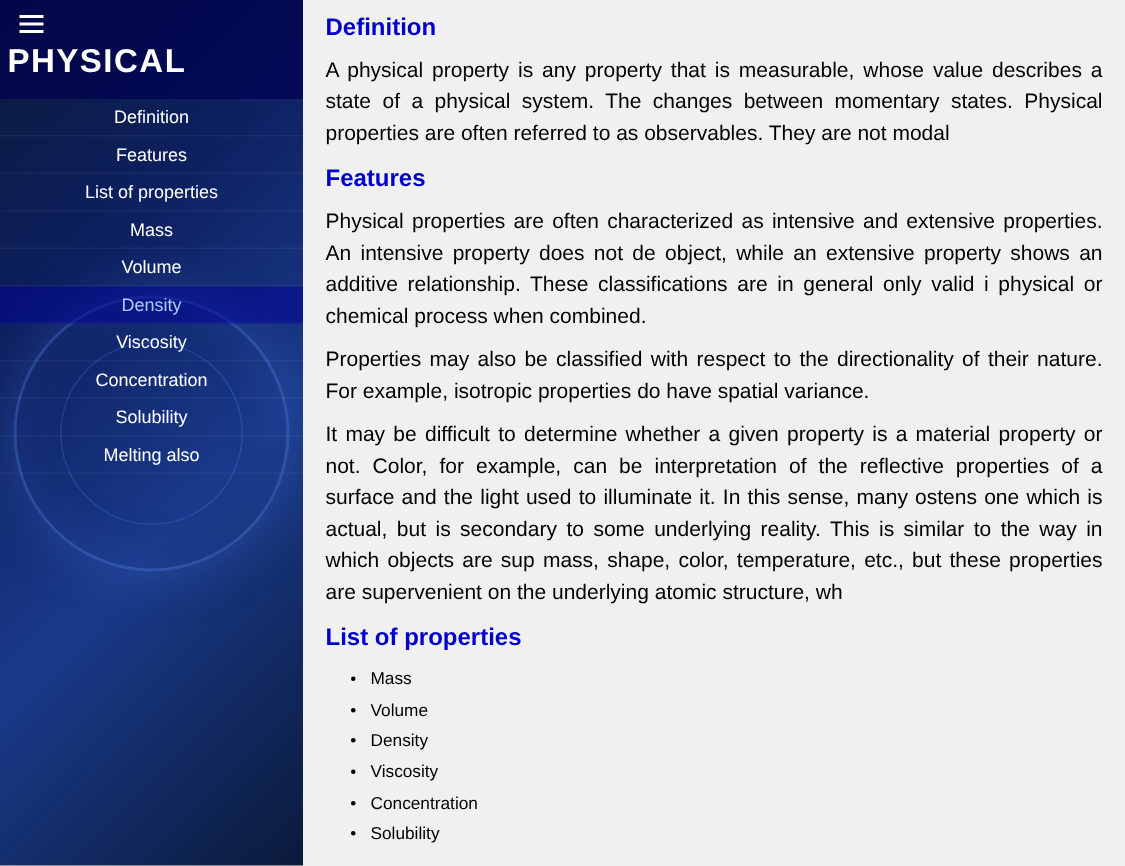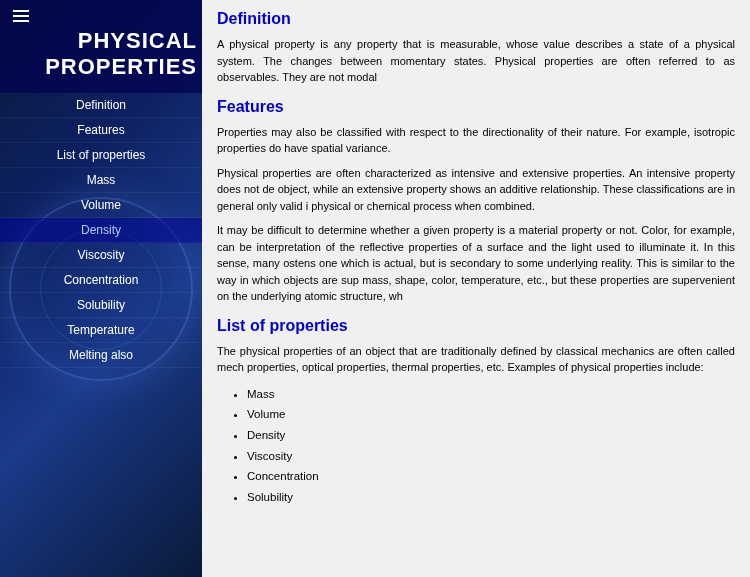--- a/index.html
+++ b/index.html
@@ -37,21 +37,21 @@
       transform: translate(-50%, -50%);
       width: 120px;
       height: 120px;
       border-radius: 50%;
       border: 1px solid rgba(100,150,255,0.2);
     }
 
     .sidebar-title {
       width: 100%;
       background: rgba(0,0,80,0.7);
-      text-align: right;
+      text-align: left;
       padding: 10px 5px 12px;
       z-index: 1;
       position: relative;
     }
     .sidebar-title .icon-bar {
       display: flex;
       justify-content: flex-start;
       padding: 0 8px;
       margin-bottom: 6px;
     }
@@ -111,21 +111,21 @@
       font-family: Arial, sans-serif;
       font-size: 16px;
       font-weight: bold;
       color: #0000cc;
       margin-bottom: 8px;
       margin-top: 12px;
     }
     .section-title:first-child { margin-top: 0; }
 
     .content-text {
-      font-size: 11px;
+      font-size: 14px;
       color: #000;
       line-height: 1.5;
       margin-bottom: 8px;
       text-align: justify;
     }
 
     .property-list {
       list-style: disc;
       padding-left: 30px;
       margin-bottom: 10px;
@@ -143,21 +143,20 @@
   <div class="sidebar-title">
     <div class="icon-bar">
       <div class="menu-icon">
         <span></span>
           <span></span>
           <span></span>
       </div>
     </div>
     <div class="title-text">
       <span>PHYSICAL</span><br>
-      <span>PROPERTIES</span>
     </div>
   </div>
   <ul class="nav-list" id="nav-list">
   <li>
         <a href="#">Definition</a>
       </li>
       <li>
         <a href="#">Features</a>
       </li>
       <li>
@@ -175,40 +174,36 @@
       <li>
         <a href="#">Viscosity</a>
       </li>
       <li>
         <a href="#">Concentration</a>
       </li>
       <li>
         <a href="#">Solubility</a>
       </li>
       <li>
-        <a href="#">Temperature</a>
-      </li>
-      <li>
         <a href="#">Melting also</a>
       </li>
     </ul>
 </div>
 
 <div id="main">
 
   <div class="section-title">Definition</div>
   <p class="content-text">A physical property is any property that is measurable, whose value describes a state of a physical system. The changes between momentary states. Physical properties are often referred to as observables. They are not modal</p>
 
   <div class="section-title">Features</div>
+  <p class="content-text">Physical properties are often characterized as intensive and extensive properties. An intensive property does not de object, while an extensive property shows an additive relationship. These classifications are in general only valid i physical or chemical process when combined.</p>
   <p class="content-text">Properties may also be classified with respect to the directionality of their nature. For example, isotropic properties do have spatial variance.</p>
-  <p class="content-text">Physical properties are often characterized as intensive and extensive properties. An intensive property does not de object, while an extensive property shows an additive relationship. These classifications are in general only valid i physical or chemical process when combined.</p>
   <p class="content-text">It may be difficult to determine whether a given property is a material property or not. Color, for example, can be interpretation of the reflective properties of a surface and the light used to illuminate it. In this sense, many ostens one which is actual, but is secondary to some underlying reality. This is similar to the way in which objects are sup mass, shape, color, temperature, etc., but these properties are supervenient on the underlying atomic structure, wh</p>
 
   <div class="section-title">List of properties</div>
-  <p class="content-text">The physical properties of an object that are traditionally defined by classical mechanics are often called mech properties, optical properties, thermal properties, etc. Examples of physical properties include:</p>
   <ul class="property-list" id="property-list">
   <li>Mass</li>
       <li>Volume</li>
       <li>Density</li>
       <li>Viscosity</li>
       <li>Concentration</li>
       <li>Solubility</li>
     </ul>
 
 </div>

